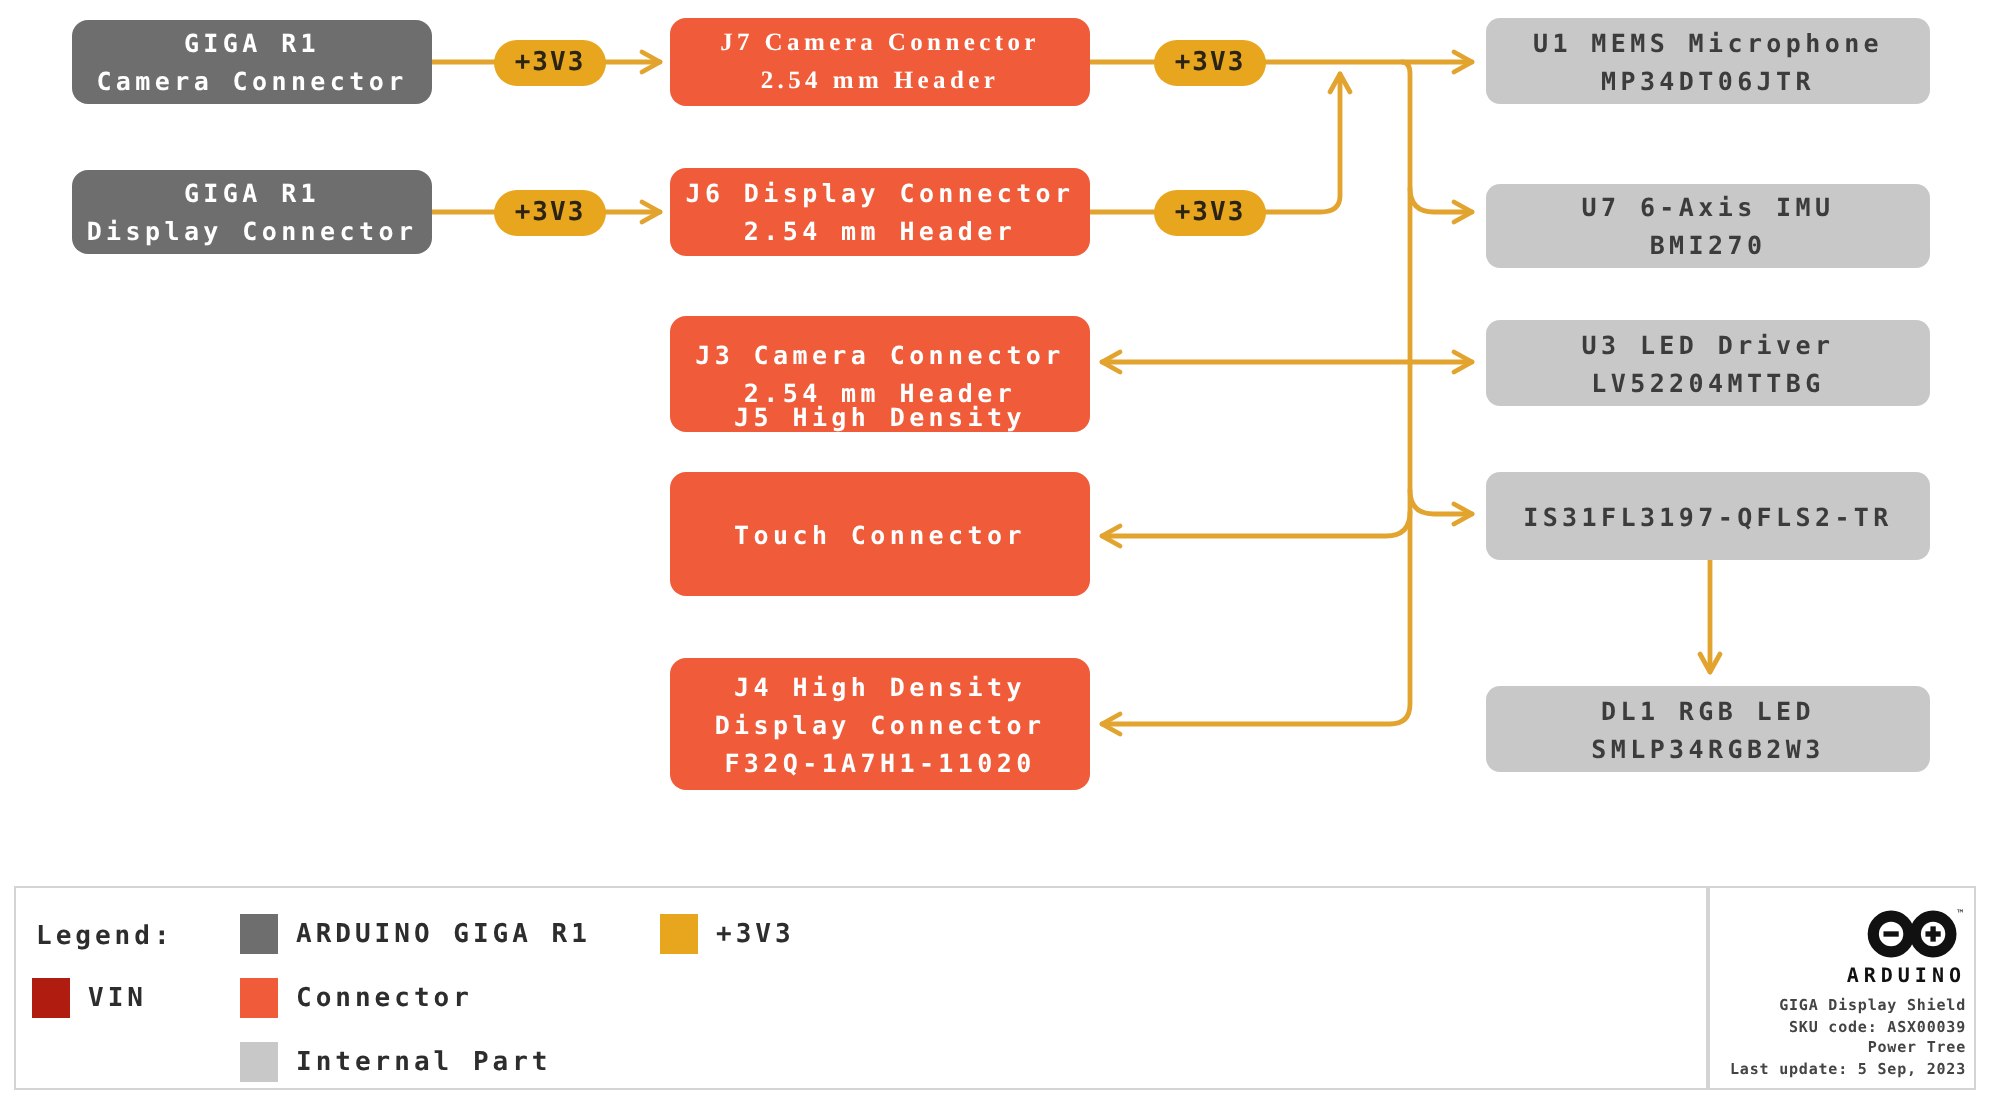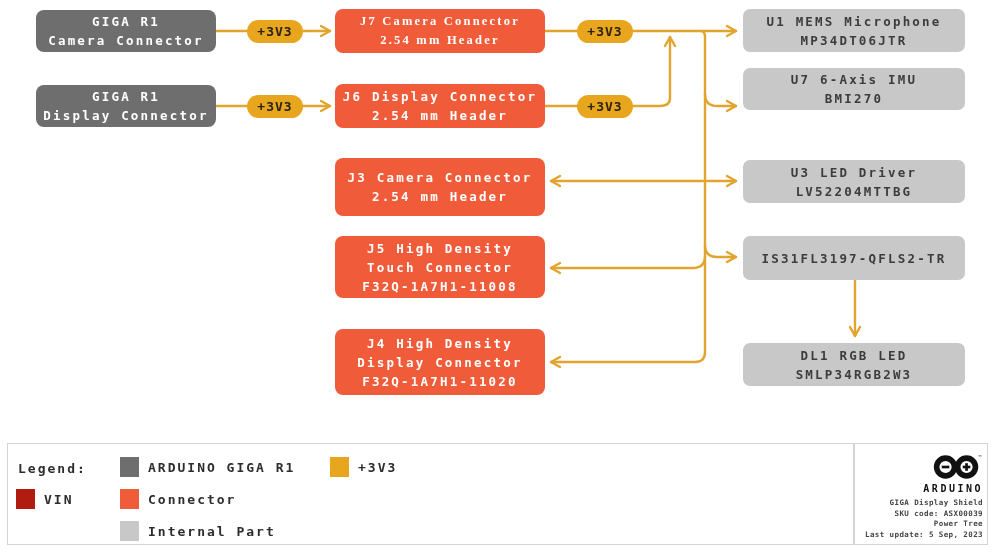--- a/index.html
+++ b/index.html
@@ -69,36 +69,36 @@
     <span>2.54 mm Header</span>
   </div>
   <div class="box orange" style="left:335px;top:84px;width:210px;height:44px;">
     <span>J6 Display Connector</span>
     <span>2.54 mm Header</span>
   </div>
   <div class="box orange" style="left:335px;top:158px;width:210px;height:58px;">
     <span>J3 Camera Connector</span>
     <span>2.54 mm Header</span>
   </div>
-  <div class="box orange" style="left:335px;top:236px;width:210px;height:62px;">
+  <div class="box orange" style="left:335px;top:236px;width:210px;height:62px;gap:40px;">
     <span>J5 High Density</span>
     <span>Touch Connector</span>
     <span>F32Q-1A7H1-11008</span>
   </div>
   <div class="box orange" style="left:335px;top:329px;width:210px;height:66px;">
     <span>J4 High Density</span>
     <span>Display Connector</span>
     <span>F32Q-1A7H1-11020</span>
   </div>
 
   <div class="box graylight" style="left:743px;top:9px;width:222px;height:43px;">
     <span>U1 MEMS Microphone</span>
     <span>MP34DT06JTR</span>
   </div>
-  <div class="box graylight" style="left:743px;top:68px;width:222px;height:42px;">
+  <div class="box graylight" style="left:743px;top:92px;width:222px;height:42px;">
     <span>U7 6-Axis IMU</span>
     <span>BMI270</span>
   </div>
   <div class="box graylight" style="left:743px;top:160px;width:222px;height:43px;">
     <span>U3 LED Driver</span>
     <span>LV52204MTTBG</span>
   </div>
   <div class="box graylight" style="left:743px;top:236px;width:222px;height:44px;">
     <span>IS31FL3197-QFLS2-TR</span>
   </div>

